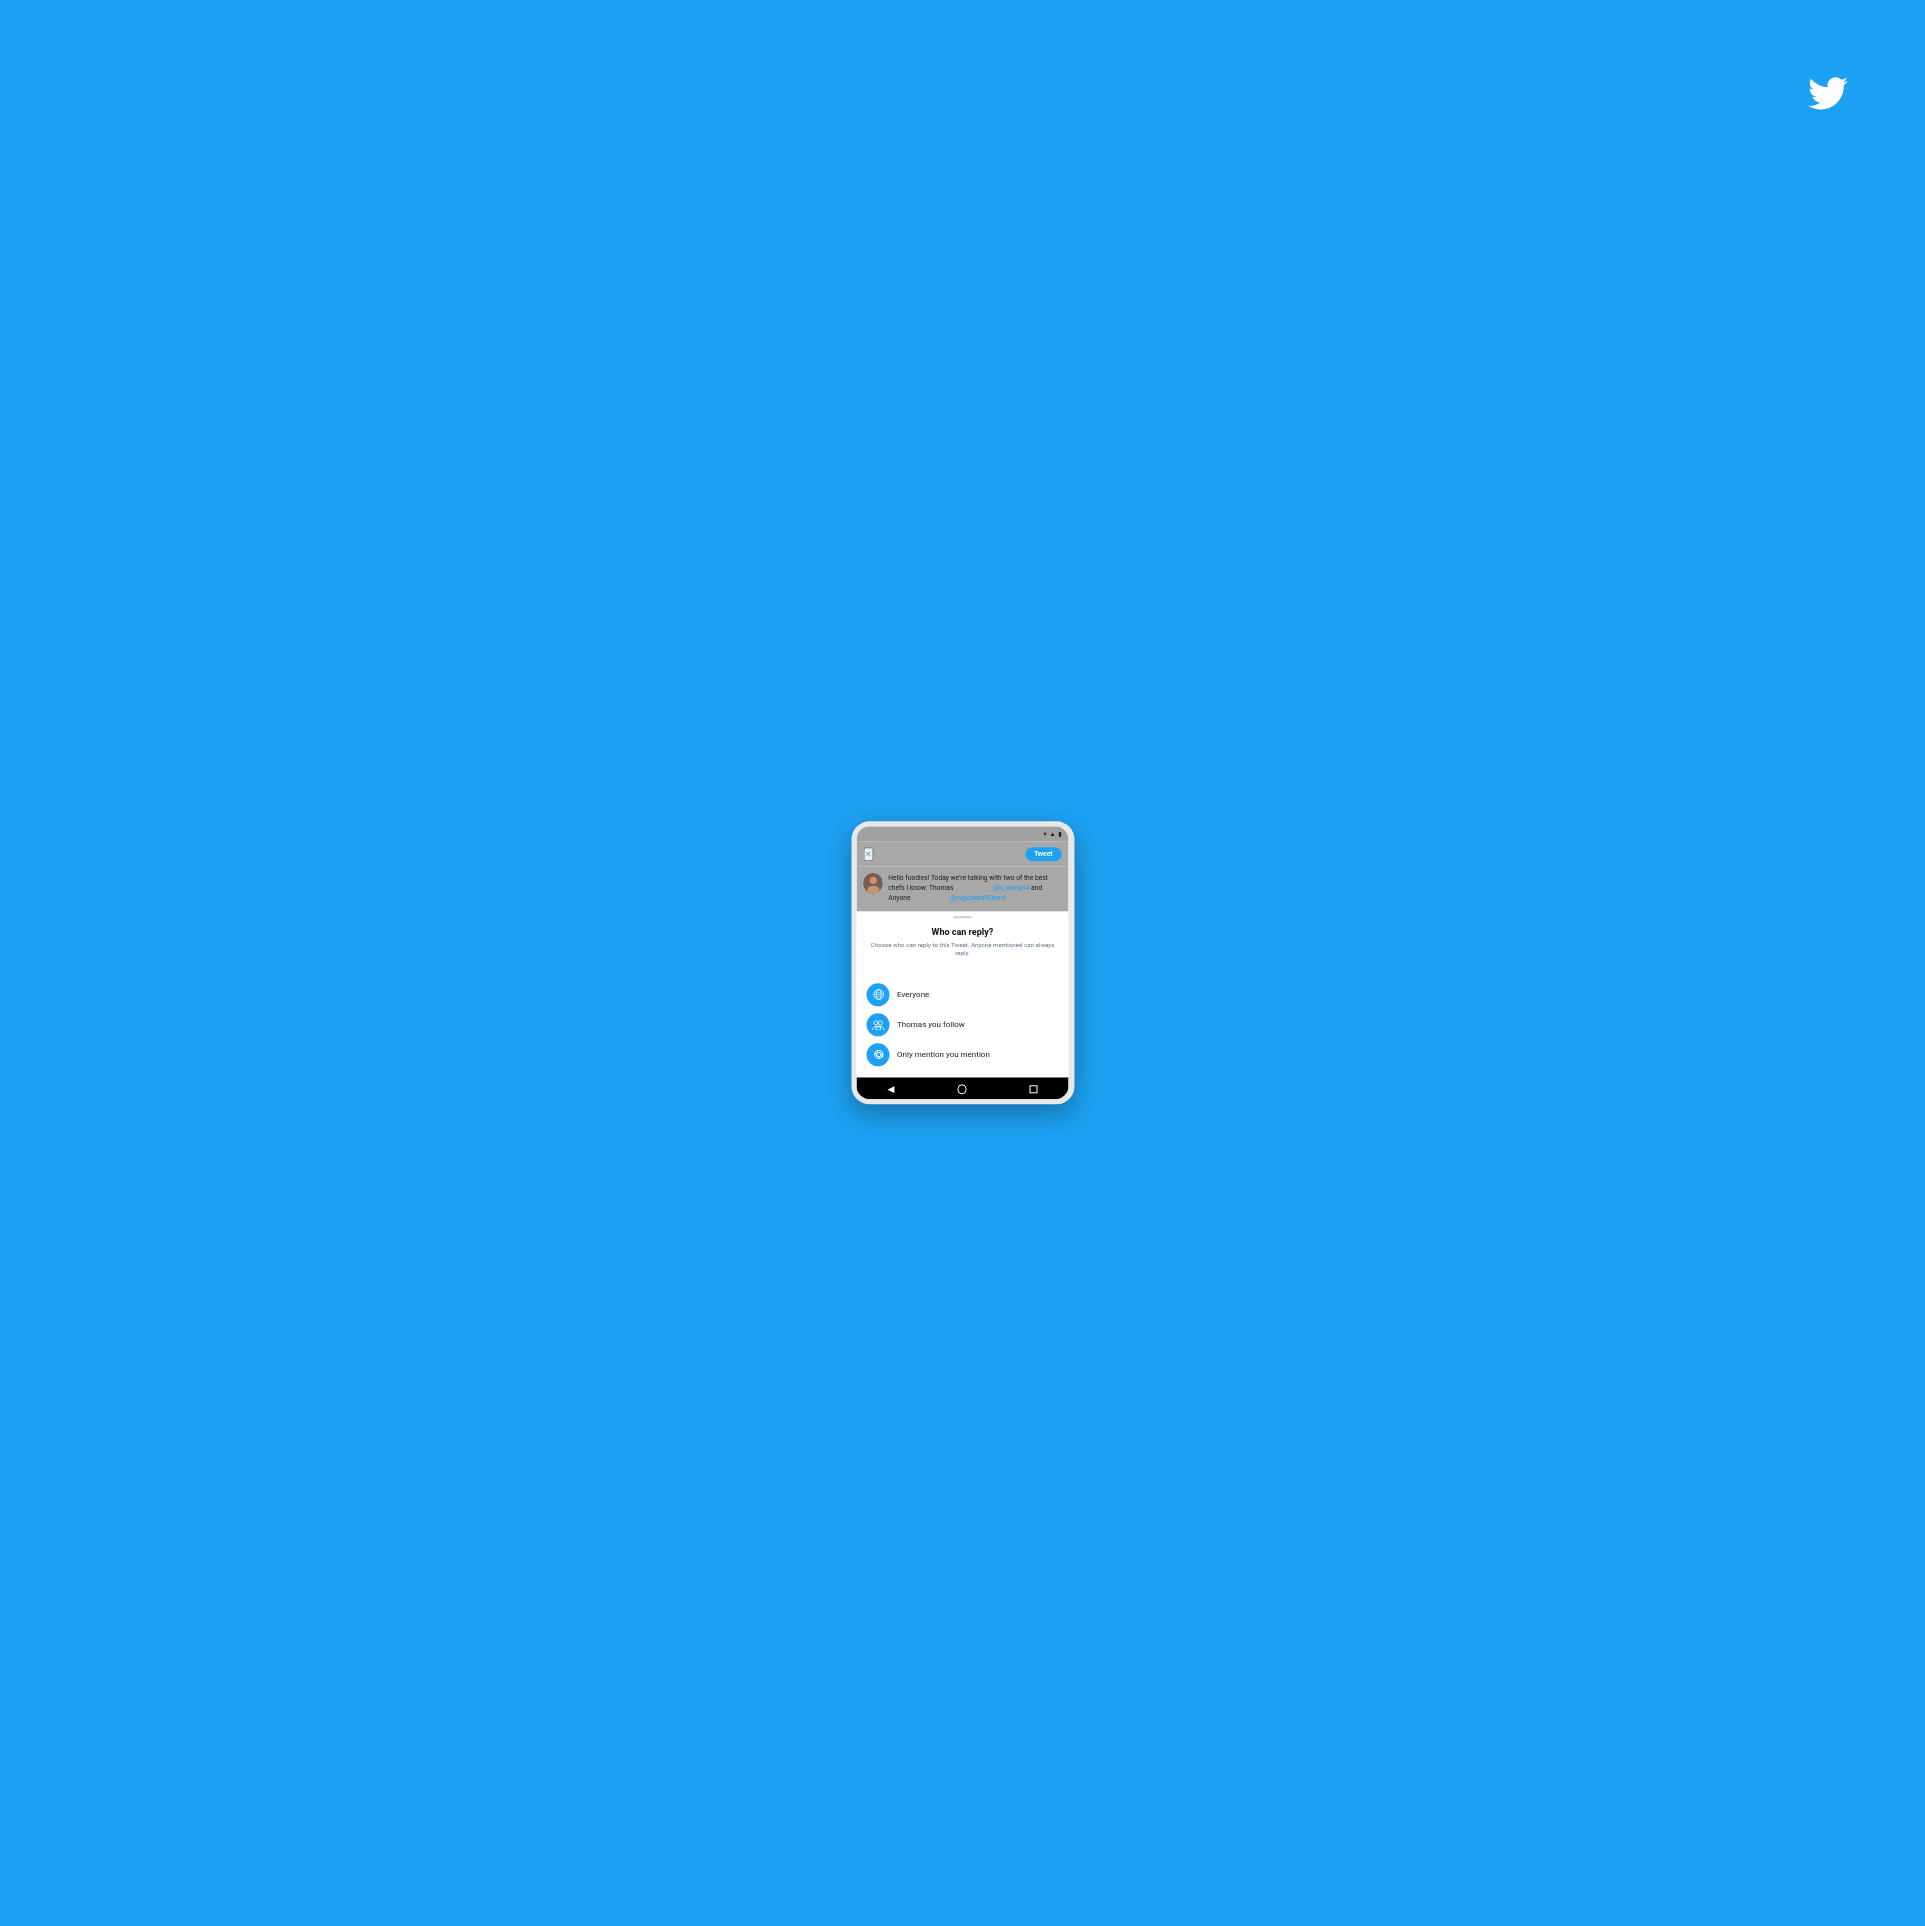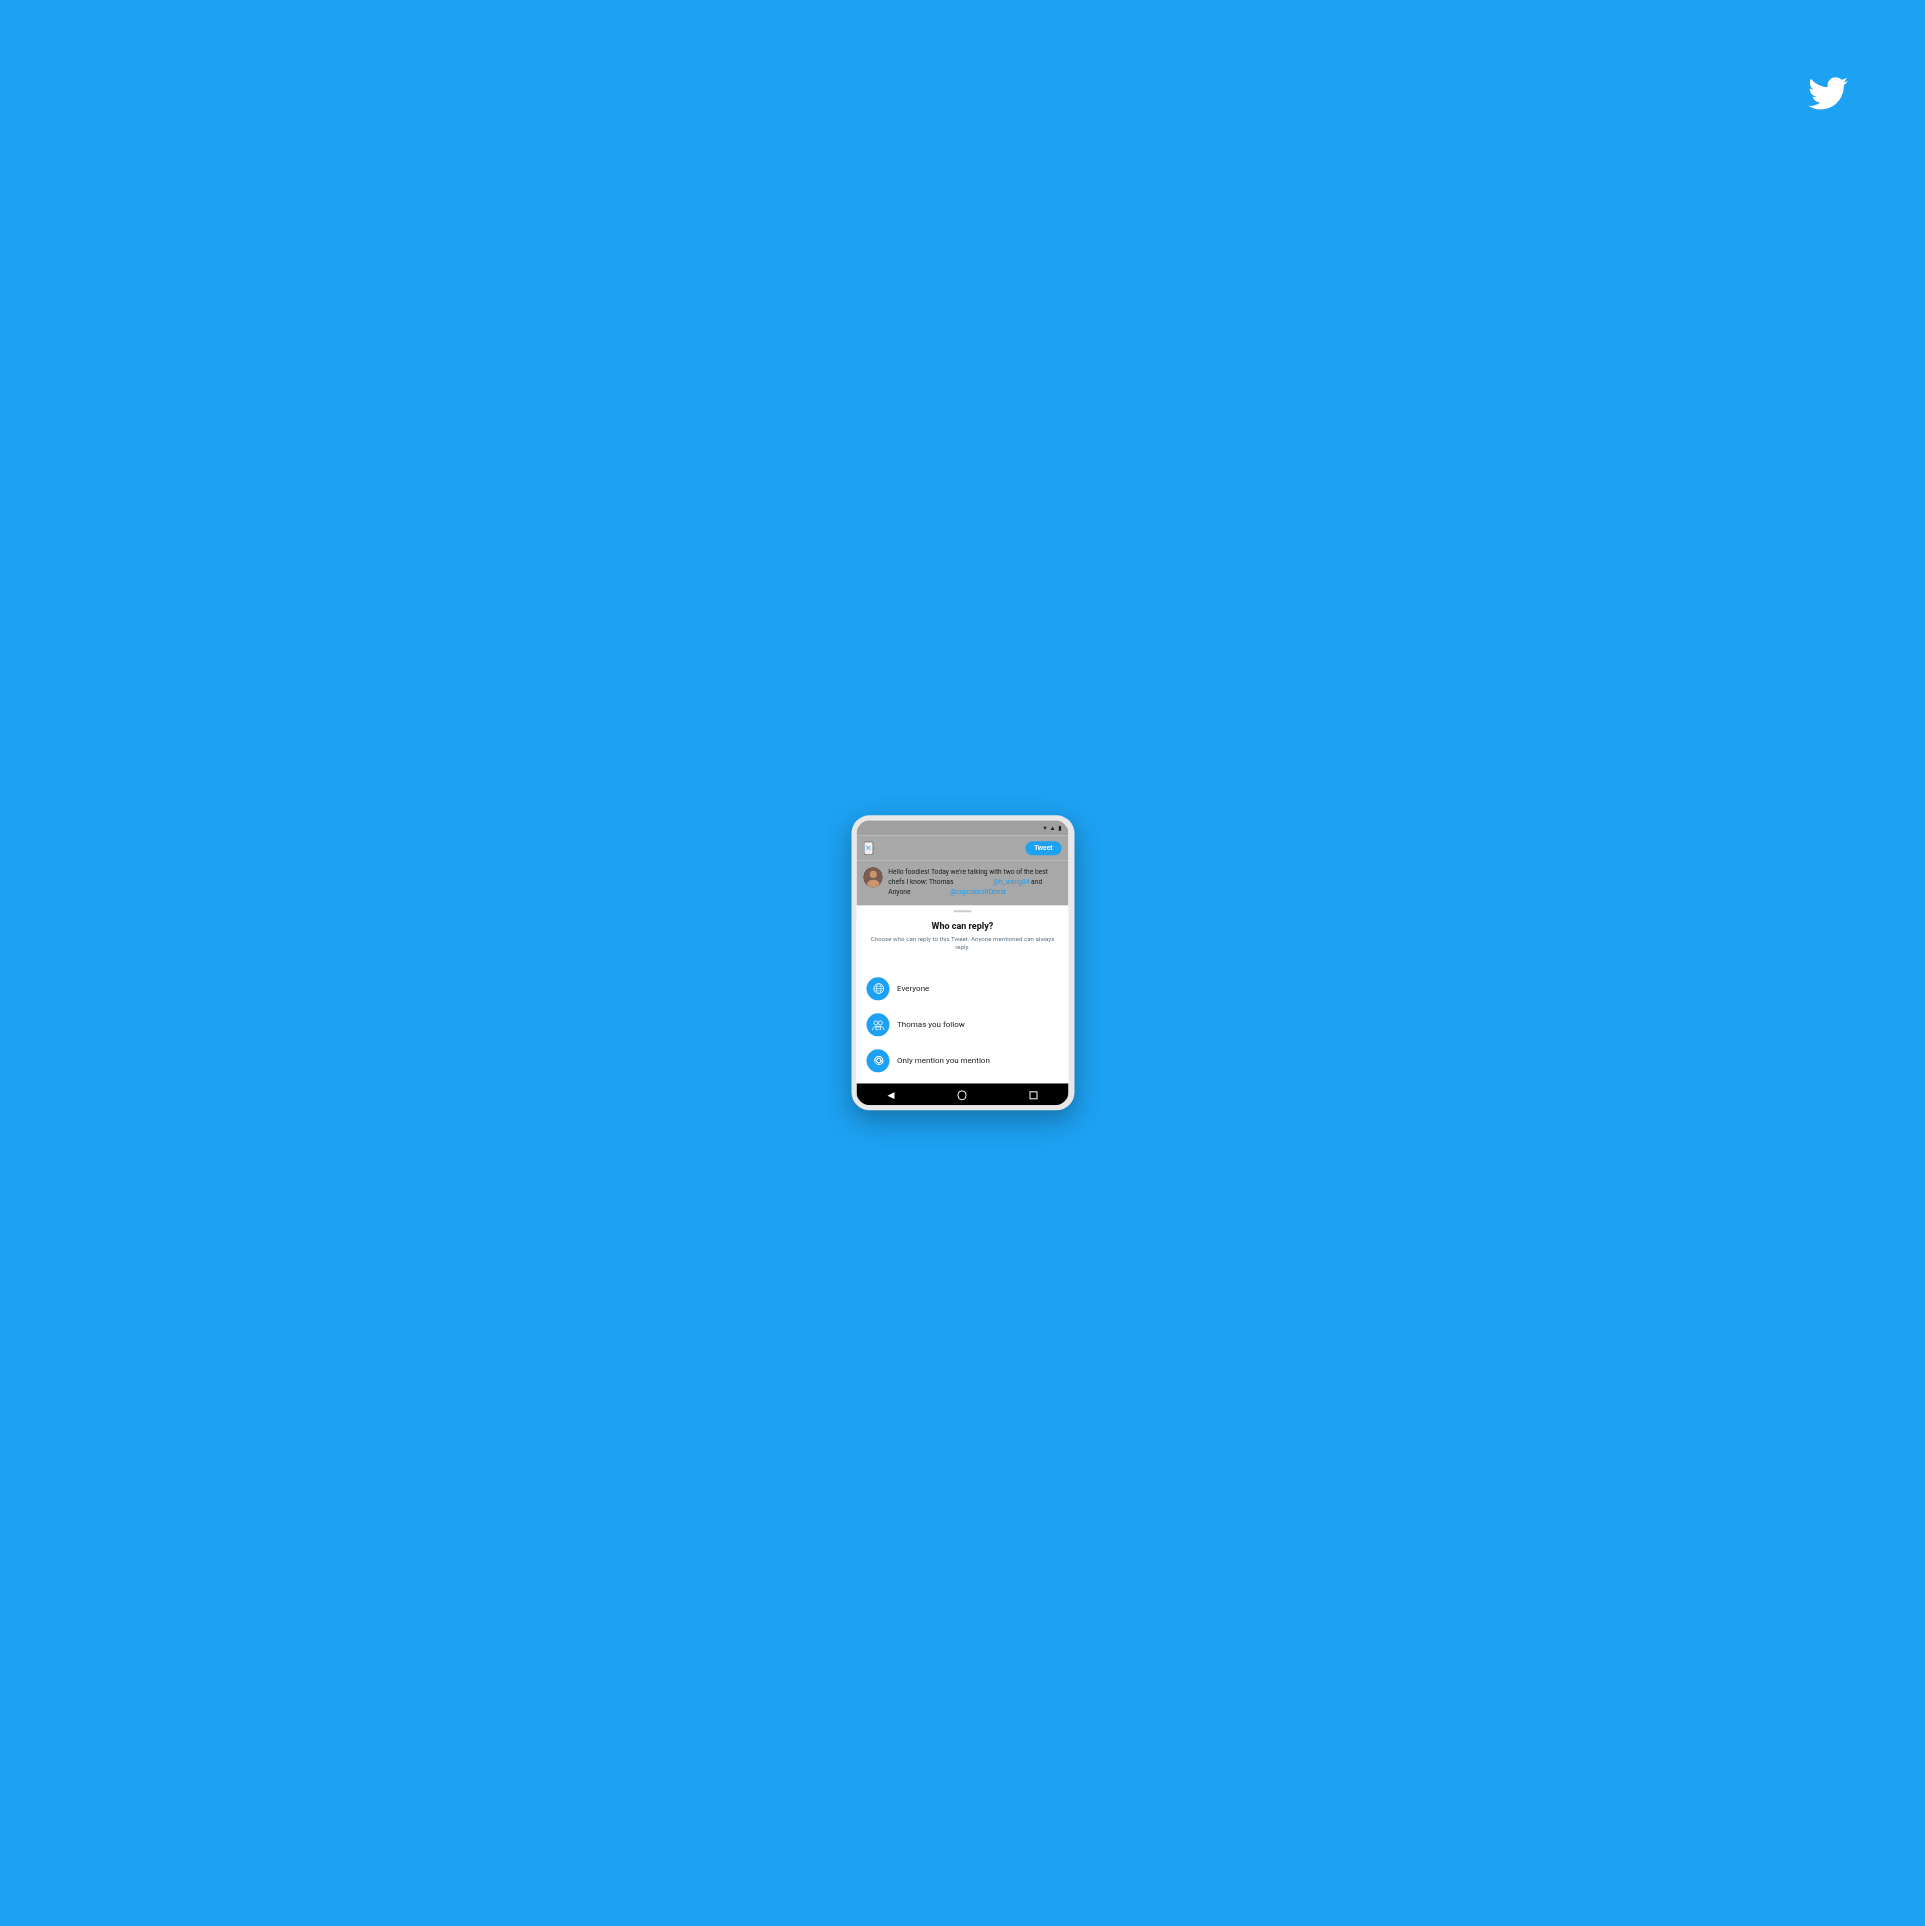--- a/index.html
+++ b/index.html
@@ -161,21 +161,21 @@
       color: #657786;
       text-align: center;
       line-height: 1.4;
       margin-bottom: 25px;
     }
 
     
     .reply-options {
       display: flex;
       flex-direction: column;
-      gap: 13px;
+      gap: 7px;
       padding-bottom: 3.6px;
     }
 
     .reply-option {
       display: flex;
       align-items: center;
       gap: 7.1px;
       cursor: pointer;
     }
 

